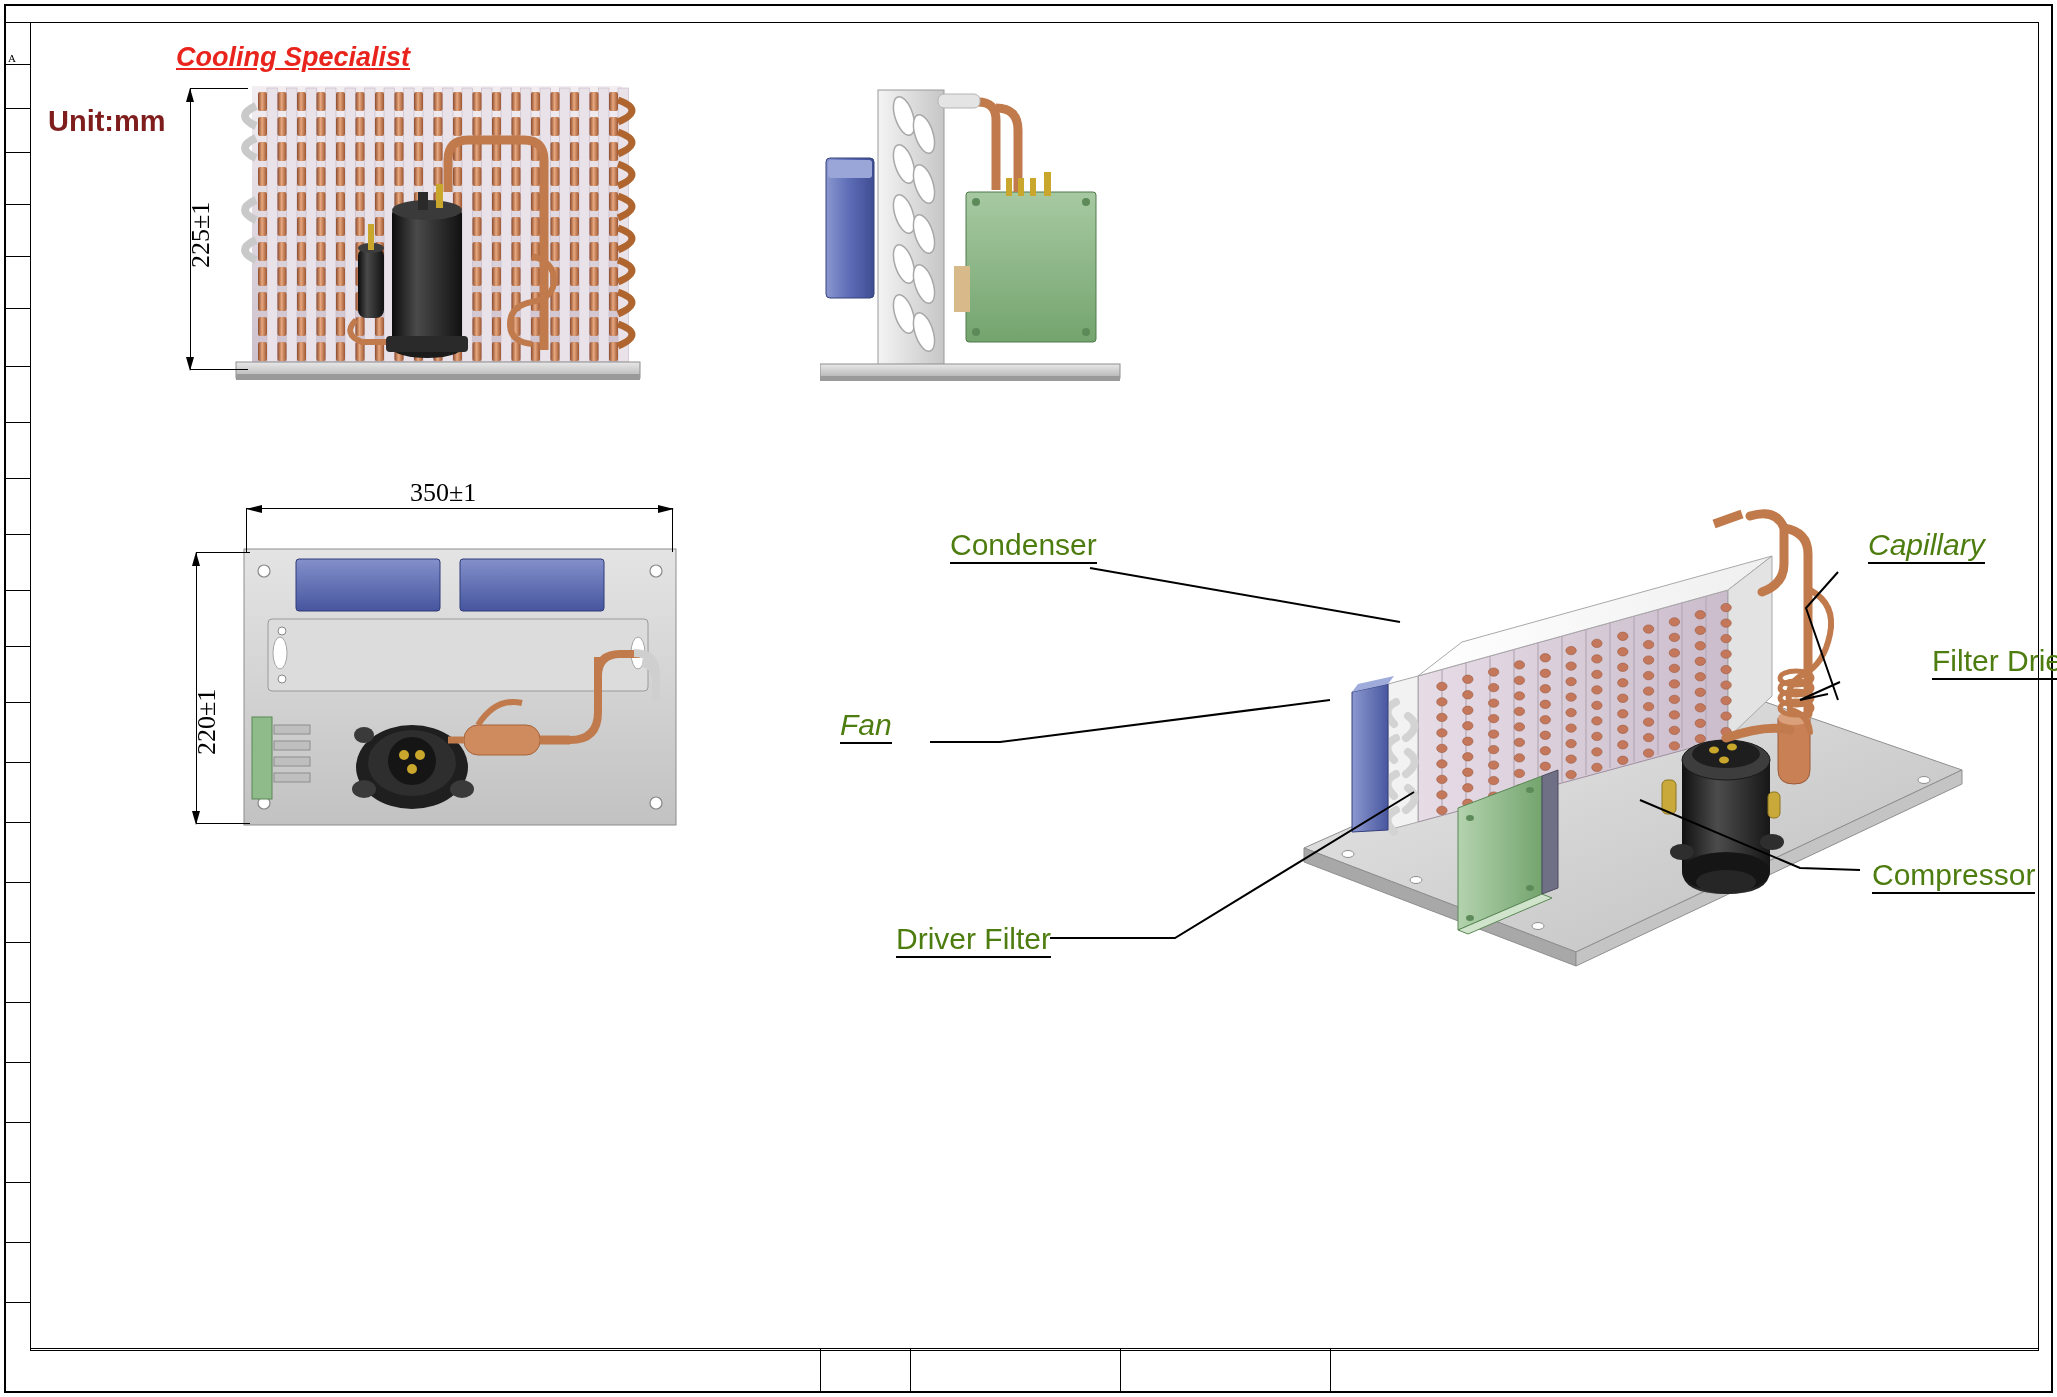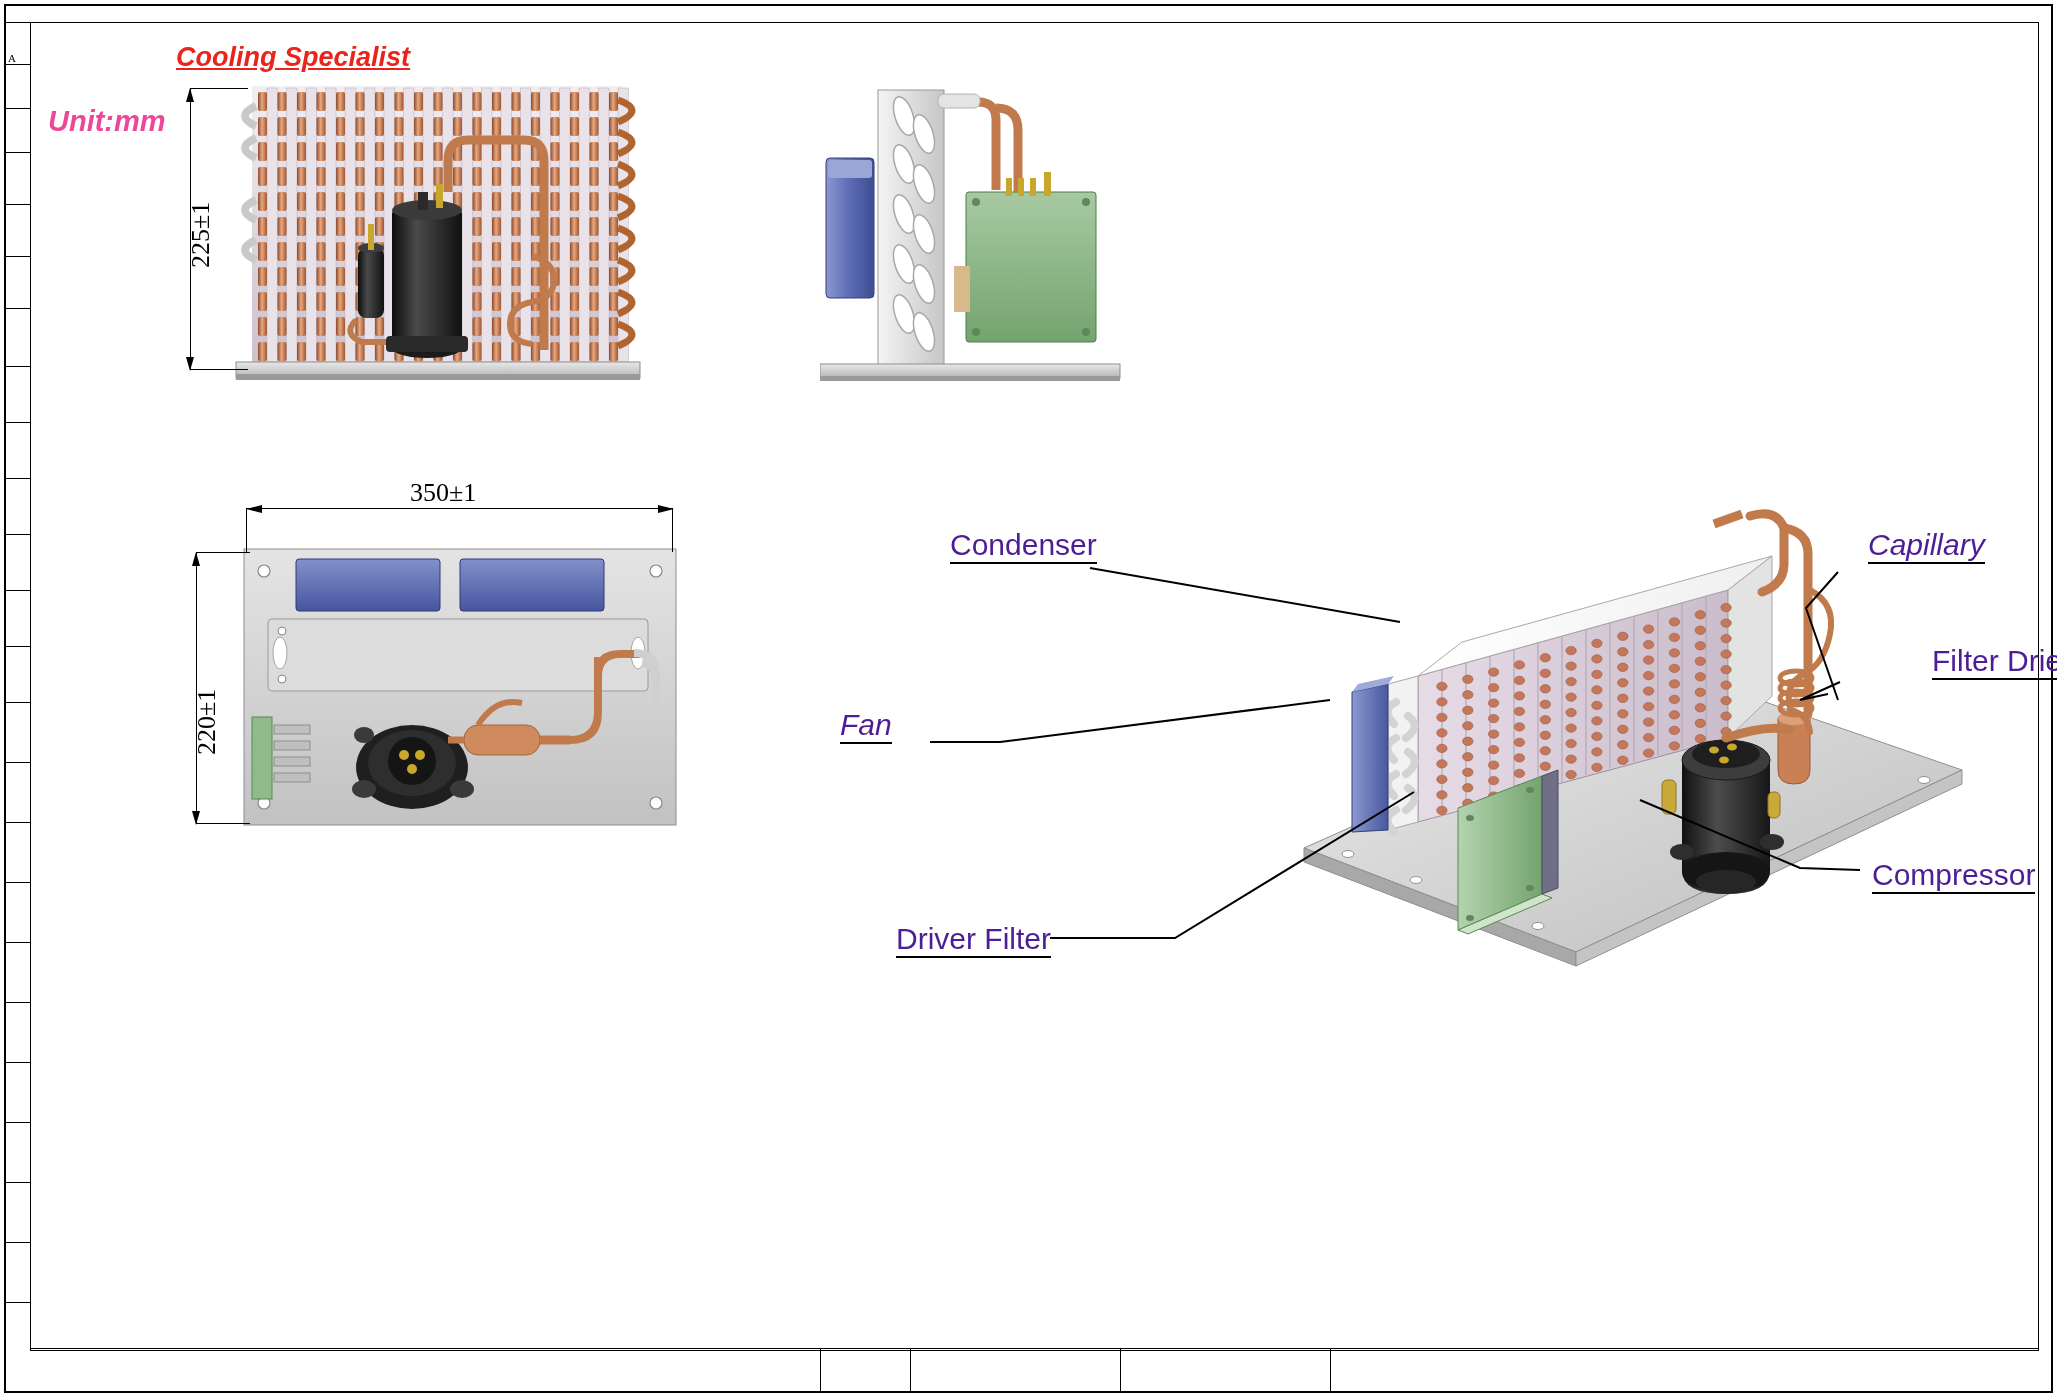--- a/index.html
+++ b/index.html
@@ -22,30 +22,30 @@
   .title-block{position:absolute;left:30px;right:18px;bottom:4px;height:44px;border-top:1px solid #000;}
   .tb-cell{position:absolute;top:0;bottom:0;border-left:1px solid #000;}
 
   
   .logo-wrap{position:absolute;left:22px;top:24px;width:520px;height:90px;}
   .logo-mark{position:absolute;left:0;top:0;width:160px;height:72px;}
   .logo-text{position:absolute;left:10px;top:6px;font-size:55px;font-weight:bold;letter-spacing:-1px;
              font-family:"DejaVu Sans",sans-serif;color:#1a1a1a;}
   .tagline{position:absolute;left:176px;top:42px;font-size:27px;font-style:italic;font-weight:bold;
            color:#e8241c;font-family:"Liberation Sans",sans-serif;white-space:nowrap;text-decoration:underline;}
-  .unit-note{position:absolute;left:48px;top:105px;font-size:29px;font-style:italic;font-weight:bold;
-             color:#ec4899;font-family:"Liberation Sans",sans-serif;}
+  .unit-note{position:absolute;left:48px;top:105px;font-size:29px;font-weight:bold;
+             color:#7f1d1d;font-family:"Liberation Sans",sans-serif;}
 
   
   .dimline{position:absolute;background:#000;}
   .dimtxt{position:absolute;font-family:"Liberation Serif",serif;font-size:26px;color:#000;white-space:nowrap;}
   .dimtxt.vert{transform:rotate(-90deg);transform-origin:left top;}
 
   
-  .callout{position:absolute;font-family:"Liberation Sans",sans-serif;font-size:30px;color:#4c1d95;
+  .callout{position:absolute;font-family:"Liberation Sans",sans-serif;font-size:30px;color:#4d7c0f;
            white-space:nowrap;}
   .callout u{text-decoration:none;border-bottom:2px solid #000;padding-bottom:1px;}
 
   svg{display:block;}
   .view{position:absolute;}
 </style>
 </head>
 <body>
 
 <div class="sheet">

